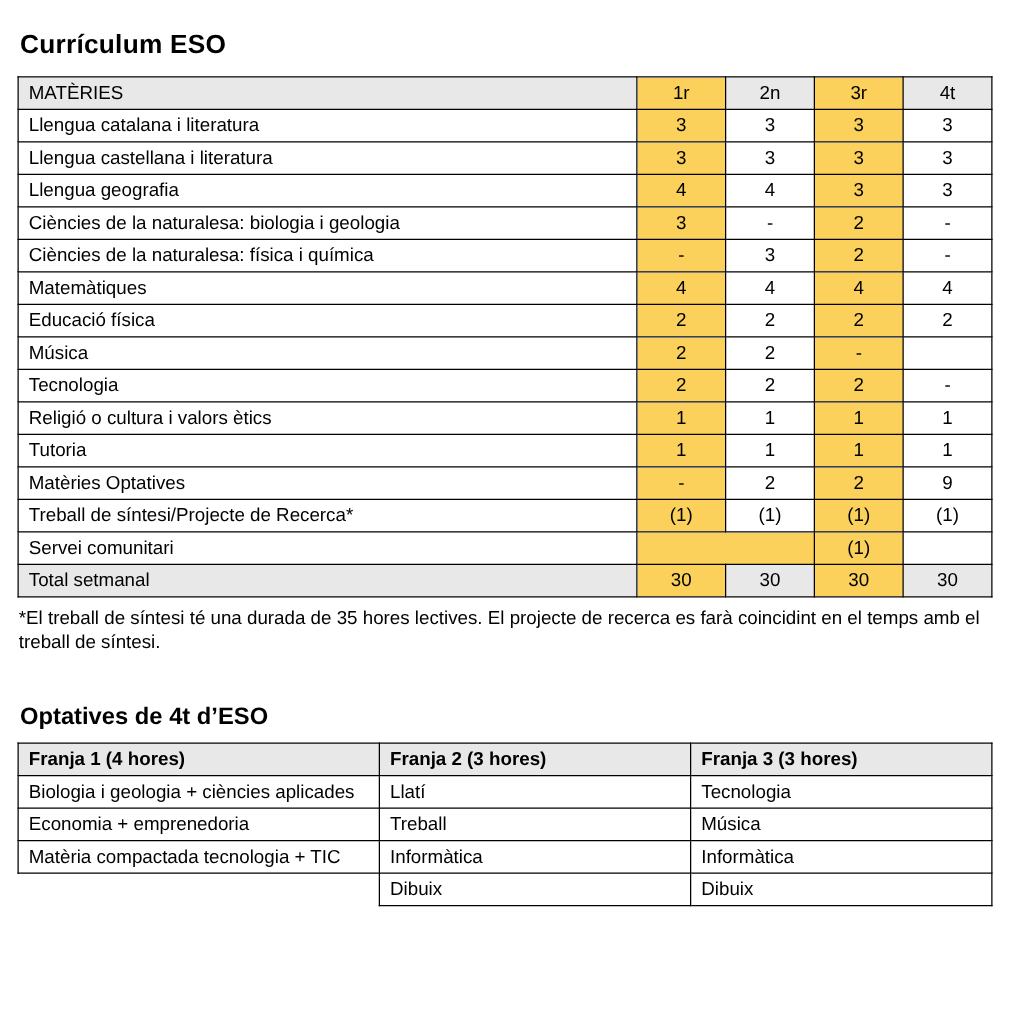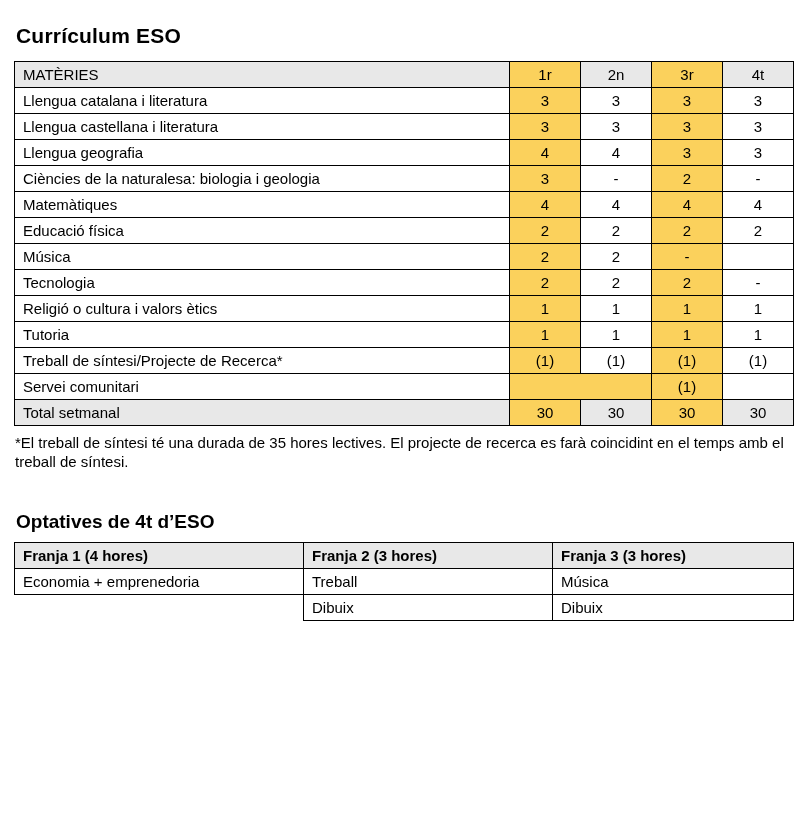--- a/index.html
+++ b/index.html
@@ -108,20 +108,27 @@
         <td class="c">3</td>
       </tr>
       <tr>
         <td>Ciències de la naturalesa: biologia i geologia</td>
         <td class="y c">3</td>
         <td class="c">-</td>
         <td class="y c">2</td>
         <td class="c">-</td>
       </tr>
       <tr>
+        <td>Ciències de la naturalesa: física i química</td>
+        <td class="y c">-</td>
+        <td class="c">3</td>
+        <td class="y c">2</td>
+        <td class="c">-</td>
+      </tr>
+      <tr>
         <td>Matemàtiques</td>
         <td class="y c">4</td>
         <td class="c">4</td>
         <td class="y c">4</td>
         <td class="c">4</td>
       </tr>
       <tr>
         <td>Educació física</td>
         <td class="y c">2</td>
         <td class="c">2</td>
@@ -148,20 +155,27 @@
         <td class="c">1</td>
         <td class="y c">1</td>
         <td class="c">1</td>
       </tr>
       <tr>
         <td>Tutoria</td>
         <td class="y c">1</td>
         <td class="c">1</td>
         <td class="y c">1</td>
         <td class="c">1</td>
+      </tr>
+      <tr>
+        <td>Matèries Optatives</td>
+        <td class="y c">-</td>
+        <td class="c">2</td>
+        <td class="y c">2</td>
+        <td class="c">9</td>
       </tr>
       <tr>
         <td>Treball de síntesi/Projecte de Recerca*</td>
         <td class="y c">(1)</td>
         <td class="c">(1)</td>
         <td class="y c">(1)</td>
         <td class="c">(1)</td>
       </tr>
       <tr>
         <td>Servei comunitari</td>
@@ -191,25 +205,35 @@
     </colgroup>
     <thead>
       <tr>
         <td class="g b">Franja 1 (4 hores)</td>
         <td class="g b">Franja 2 (3 hores)</td>
         <td class="g b">Franja 3 (3 hores)</td>
       </tr>
     </thead>
     <tbody>
       <tr>
+        <td>Biologia i geologia + ciències aplicades</td>
+        <td>Llatí</td>
+        <td>Tecnologia</td>
+      </tr>
+      <tr>
         <td>Economia + emprenedoria</td>
         <td>Treball</td>
         <td>Música</td>
       </tr>
       <tr>
+        <td>Matèria compactada tecnologia + TIC</td>
+        <td>Informàtica</td>
+        <td>Informàtica</td>
+      </tr>
+      <tr>
         <td class="noborder"></td>
         <td>Dibuix</td>
         <td>Dibuix</td>
       </tr>
     </tbody>
   </table>
 
 </div>
 
 </body></html>

